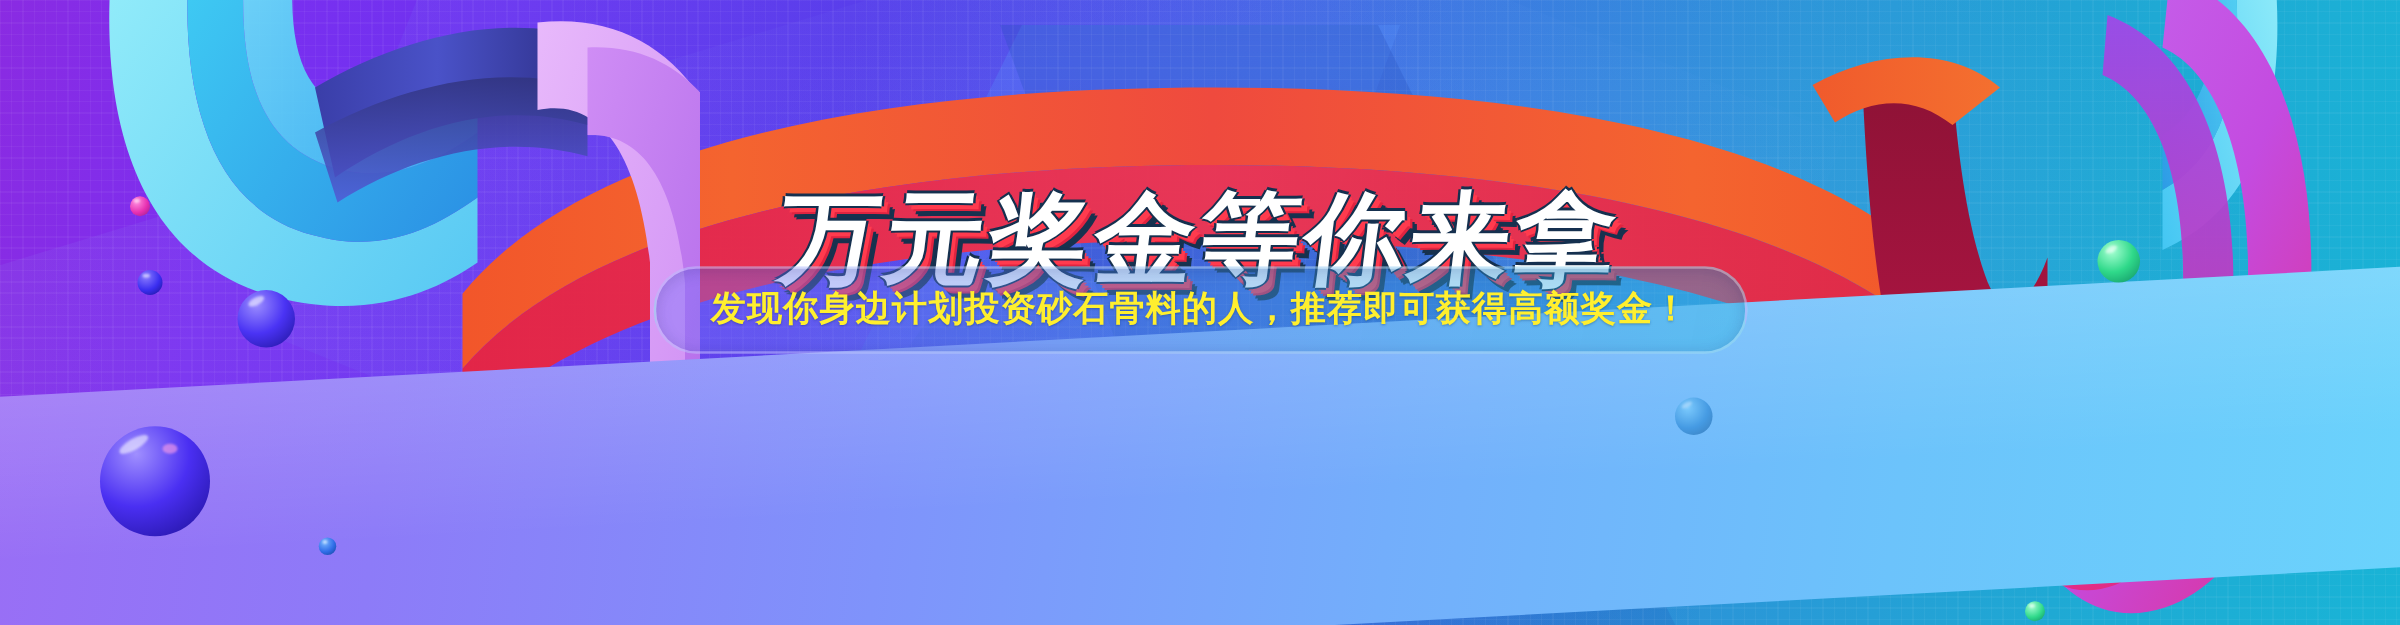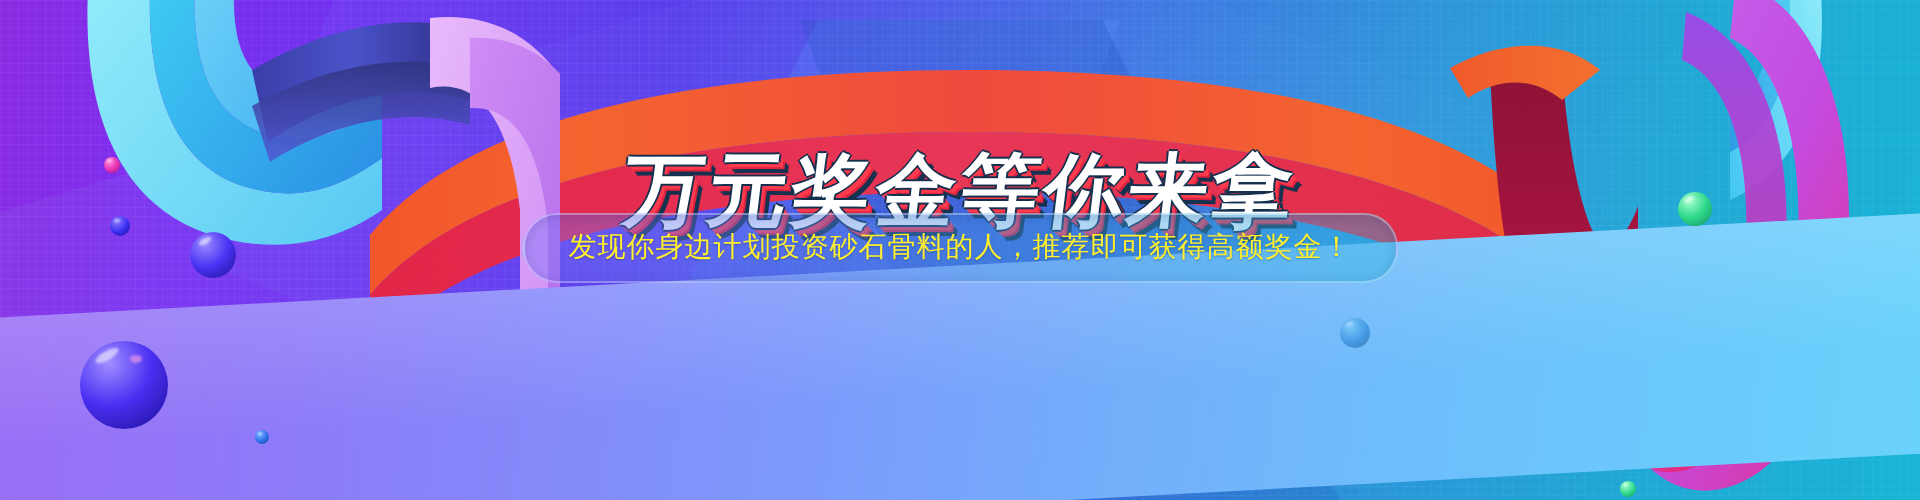--- a/index.html
+++ b/index.html
@@ -143,21 +143,21 @@
     display:inline-block;
     padding:13px 44px 15px;
     border-radius:34px;
     background:linear-gradient(100deg,rgba(120,110,250,.40),rgba(70,150,230,.40),rgba(40,180,225,.42));
     border:2px solid rgba(255,255,255,.30);
     box-shadow:0 2px 12px rgba(20,20,90,.18) inset;
   }
   .pill span{
     font-family:"DejaVu Sans","Liberation Sans",sans-serif;
     font-size:28px;
-    font-weight:400;
+    font-weight:700;
     color:#ffef2e;
     letter-spacing:1px;
     white-space:nowrap;
     text-shadow:0 1px 2px rgba(0,40,90,.35);
   }
 </style>
 </head>
 <body>
 
 <div class="banner">

